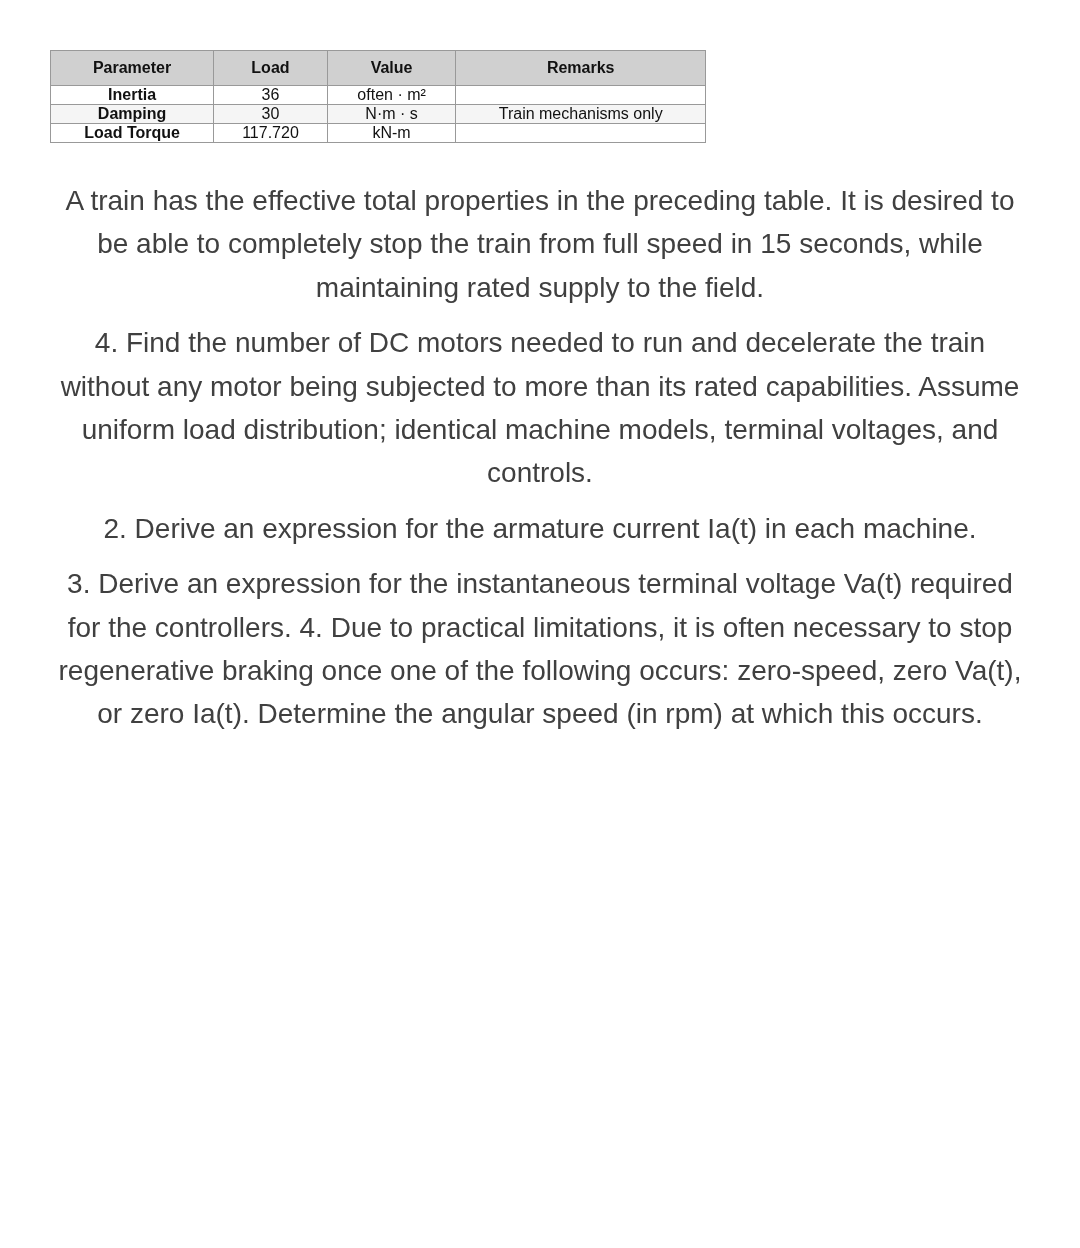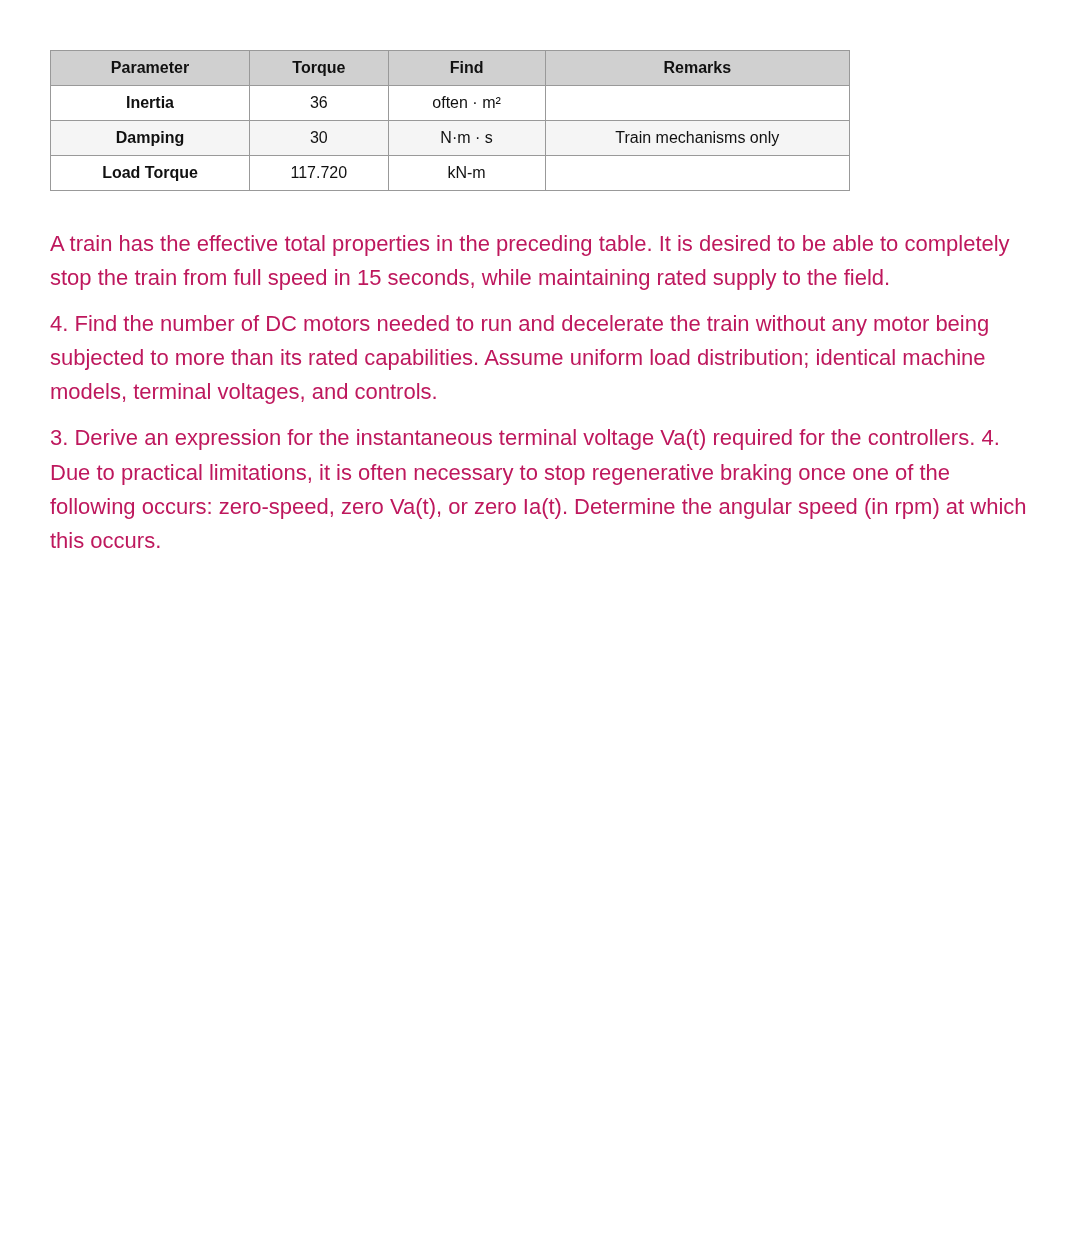--- a/index.html
+++ b/index.html
@@ -18,21 +18,21 @@
       min-height: 1248px;
     }
 
     .table-wrapper {
       margin-bottom: 36px;
       margin-top: 10px;
     }
 
     table {
       border-collapse: collapse;
-      width: 800px;
+      width: 656px;
       border: 1.5px solid #999;
     }
 
     thead tr {
       background-color: #d0d0d0;
     }
 
     thead th {
       border: 1.5px solid #999;
       padding: 8px 16px;
@@ -44,54 +44,55 @@
     tbody tr {
       background-color: #ffffff;
     }
 
     tbody tr:nth-child(even) {
       background-color: #f5f5f5;
     }
 
     tbody td {
       border: 1.5px solid #999;
-      padding: 8px 16px;
+      padding: 0 16px;
       font-size: 16px;
       text-align: center;
     }
 
     tbody td.param-col {
       font-weight: bold;
       text-align: center;
     }
 
     tbody td.remarks-col {
       text-align: center;
     }
 
     .content-text {
-      font-size: 22px;
+      font-size: 28px;
       line-height: 1.55;
-      color: #be185d;
+      color: #404040;
+      text-align: center;
     }
 
     .paragraph {
       margin-bottom: 12px;
     }
   </style>
 </head>
 <body>
 
 <div class="table-wrapper">
   <table>
     <thead>
       <tr>
         <th>Parameter</th>
-        <th>Torque</th>
-        <th>Find</th>
+        <th>Load</th>
+        <th>Value</th>
         <th>Remarks</th>
       </tr>
     </thead>
     <tbody>
       <tr>
         <td class="param-col">Inertia</td>
         <td>36</td>
         <td>often · m²</td>
         <td class="remarks-col"></td>
       </tr>
@@ -107,14 +108,15 @@
         <td>kN-m</td>
         <td class="remarks-col"></td>
       </tr>
     </tbody>
   </table>
 </div>
 
 <div class="content-text">
   <p class="paragraph">A train has the effective total properties in the preceding table. It is desired to be able to completely stop the train from full speed in 15 seconds, while maintaining rated supply to the field.</p>
   <p class="paragraph">4. Find the number of DC motors needed to run and decelerate the train without any motor being subjected to more than its rated capabilities. Assume uniform load distribution; identical machine models, terminal voltages, and controls.</p>
+  <p class="paragraph">2. Derive an expression for the armature current Ia(t) in each machine.</p>
   <p class="paragraph">3. Derive an expression for the instantaneous terminal voltage Va(t) required for the controllers. 4. Due to practical limitations, it is often necessary to stop regenerative braking once one of the following occurs: zero-speed, zero Va(t), or zero Ia(t). Determine the angular speed (in rpm) at which this occurs.</p>
 </div>
 
 </body></html>

